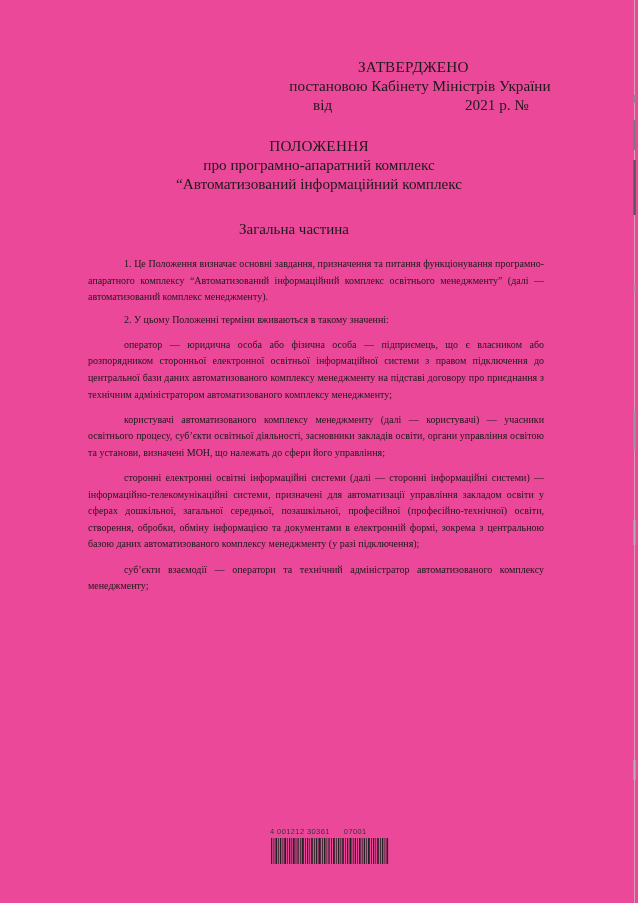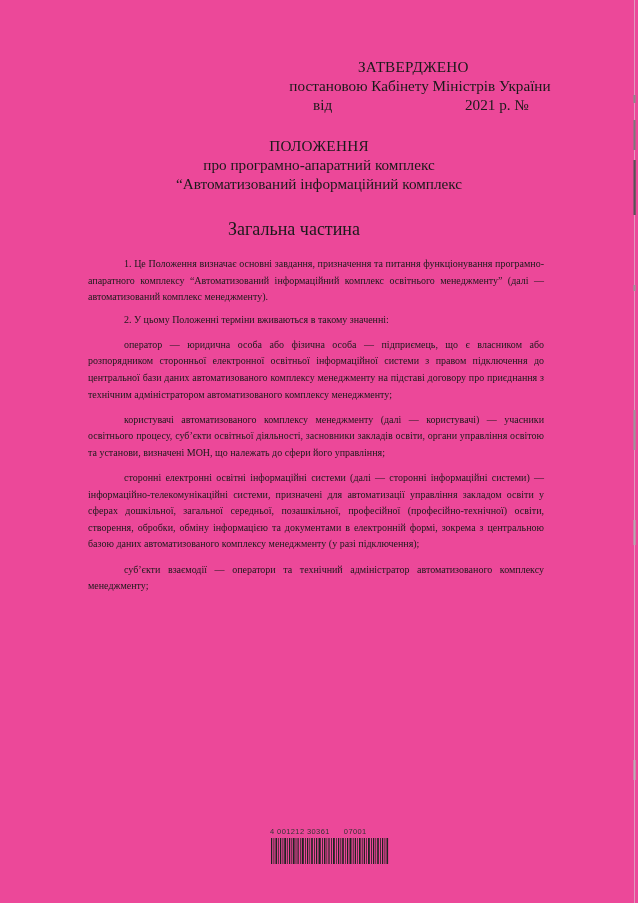--- a/index.html
+++ b/index.html
@@ -54,21 +54,21 @@
     }
     .heading div { }
     .heading .doc-title { letter-spacing: 0.3px; }
 
     .section-title {
       position: absolute;
       left: 0;
       width: 568px;
       top: 220px;
       text-align: center;
-      font-size: 18px;
+      font-size: 15px;
       line-height: 19px;
       padding-left: 20px;
       box-sizing: border-box;
     }
 
     
     .body-text {
       position: absolute;
       left: 88px;
       top: 256px;

